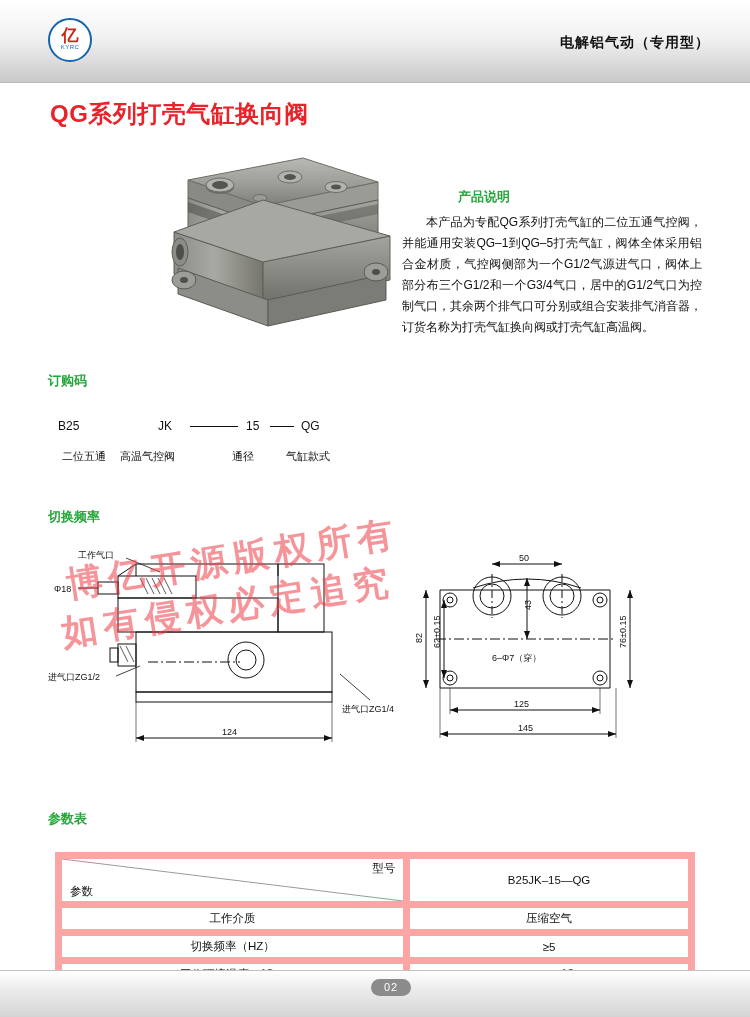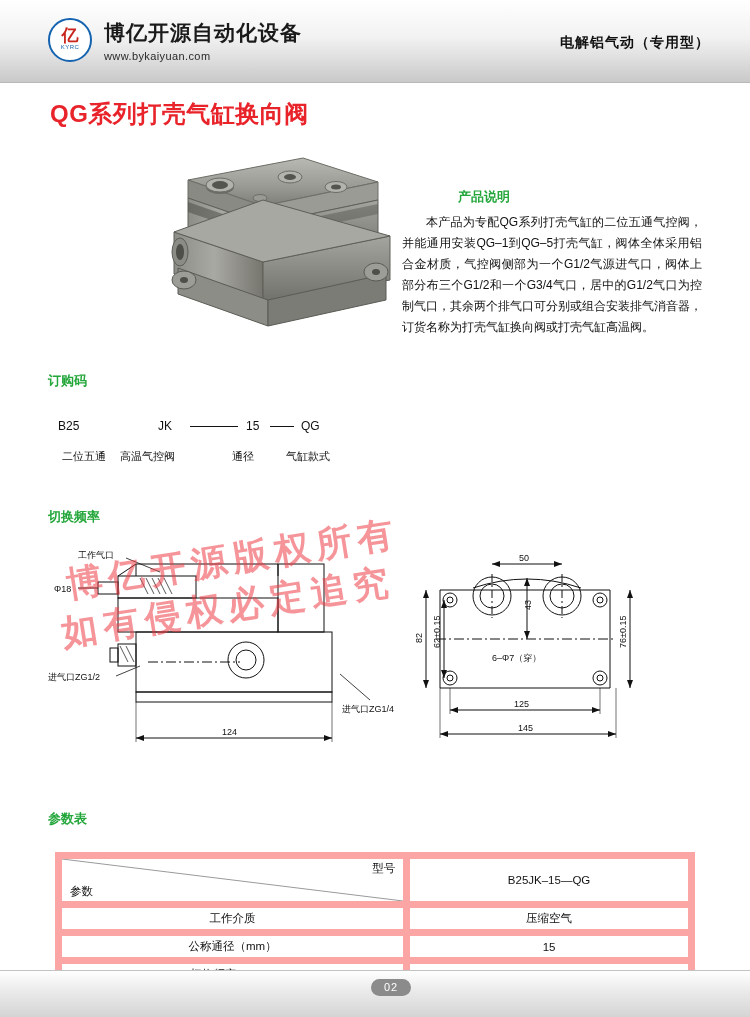--- a/index.html
+++ b/index.html
@@ -131,24 +131,20 @@
   text{font-family:"Liberation Sans","DejaVu Sans",sans-serif;}
 </style>
 </head>
 <body>
 
 <div class="header">
   <div class="logo-wrap">
     <div class="logo-mark">
       <span class="bee">亿</span>
       <span class="kyrc">KYRC</span>
-    </div>
-    <div class="logo-text">
-      <div class="cn">博亿开源自动化设备</div>
-      <div class="url">www.bykaiyuan.com</div>
     </div>
   </div>
   <div class="header-title">电解铝气动（专用型）</div>
 </div>
 
 <div class="page-title">QG系列打壳气缸换向阀</div>
 
 <div class="photo">
   <svg width="270" height="200" viewBox="0 0 270 200">
     <defs>
@@ -367,24 +363,20 @@
         <span class="m1">型号</span>
         <span class="m2">参数</span>
       </td>
       <td>B25JK–15—QG</td>
     </tr>
     <tr>
       <td class="left">工作介质</td>
       <td>压缩空气</td>
     </tr>
     <tr>
-      <td class="left">公称通径（mm）</td>
-      <td>15</td>
-    </tr>
-    <tr>
       <td class="left">切换频率（HZ）</td>
       <td>≥5</td>
     </tr>
     <tr>
       <td class="left">工作环境温度（℃）</td>
       <td>5～150℃</td>
     </tr>
   </tbody>
 </table>
 

